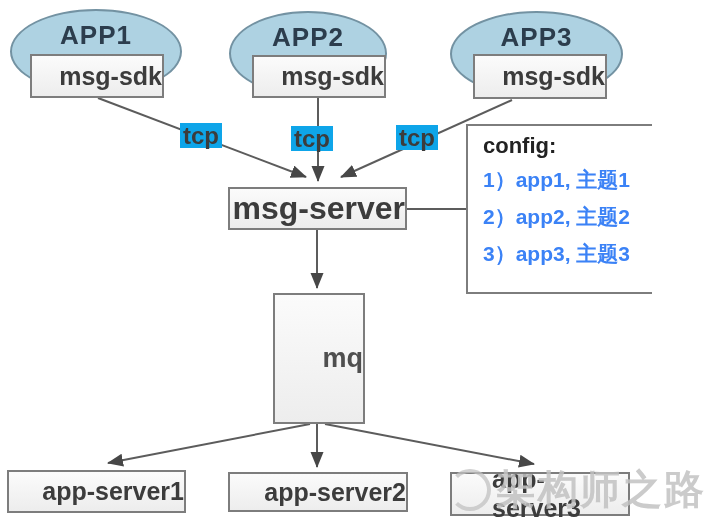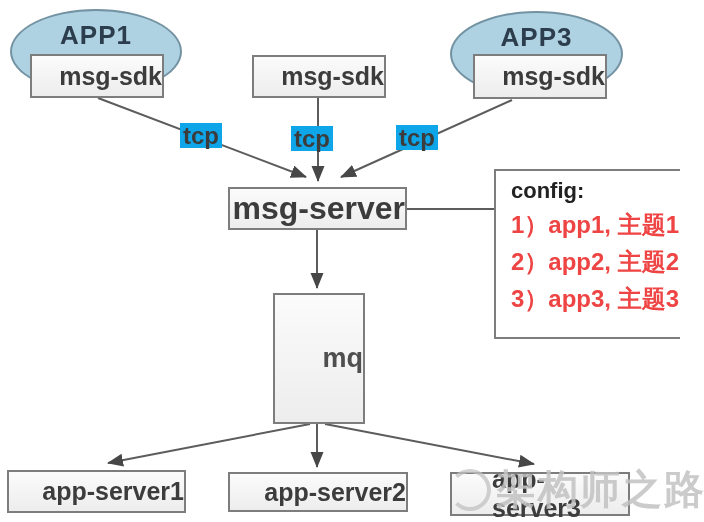--- a/index.html
+++ b/index.html
@@ -24,27 +24,26 @@
     background:linear-gradient(180deg,#fbfbfb 0%,#ededed 100%);
     display:flex;align-items:center;justify-content:flex-end;
     font-size:25px;font-weight:bold;color:var(--text,#3c3c3c);
   }
   .mq-label{font-size:27px;color:#4f4f4f;}
   .tcp{
     position:absolute;font-size:24px;font-weight:bold;color:var(--text,#3c3c3c);
     background:#0ea5e9;padding:0 3px;line-height:1.05;
   }
   .config{
-    position:absolute;left:494px;top:124px;width:186px;height:170px;box-sizing:border-box;
+    position:absolute;left:466px;top:124px;width:186px;height:170px;box-sizing:border-box;
     border:2px solid var(--box_border,#7d7d7d);border-right:none;background:#fff;
     padding:7px 0 0 15px;
-    margin-top:45px;
   }
   .config-title{font-size:22px;font-weight:bold;color:#222;margin-bottom:2px;}
-  .config-line{font-size:24px;font-weight:bold;color:#ef4444;line-height:37px;white-space:nowrap;}
+  .config-line{font-size:21px;font-weight:bold;color:#3b82f6;line-height:37px;white-space:nowrap;}
   .watermark{
     position:absolute;left:449px;top:462px;display:flex;align-items:center;gap:5px;
     color:var(--watermark,#c2c2c2);z-index:6;pointer-events:none;
   }
   .wm-logo{
     width:42px;height:42px;border:4px solid var(--watermark,#c2c2c2);border-radius:50%;
     box-sizing:border-box;opacity:.75;border-left-color:transparent;
   }
   .wm-text{font-size:40px;font-weight:bold;letter-spacing:2px;opacity:.85;white-space:nowrap;}
   .z1{z-index:1}.z2{z-index:2}.z3{z-index:3}
@@ -67,20 +66,23 @@
       <line x1="317" y1="230" x2="317" y2="288" marker-end="url(#arrow)"></line>
       <line x1="407" y1="209" x2="494" y2="209"></line>
       <line x1="310" y1="424" x2="108" y2="463" marker-end="url(#arrow)"></line>
       <line x1="317" y1="424" x2="317" y2="467" marker-end="url(#arrow)"></line>
       <line x1="325" y1="424" x2="534" y2="464" marker-end="url(#arrow)"></line>
     </g>
   </svg>
 
   <div class="ellipse z1" style="left:10px;top:9px;width:172px;height:85px;">
     <span class="app-label">APP1</span>
+  </div>
+  <div class="ellipse z1" style="left:229px;top:11px;width:158px;height:85px;">
+    <span class="app-label">APP2</span>
   </div>
   <div class="ellipse z1" style="left:450px;top:11px;width:173px;height:86px;">
     <span class="app-label">APP3</span>
   </div>
 
   <div class="box z2" style="left:30px;top:54px;width:134px;height:44px;">
     <span>msg-sdk</span>
   </div>
   <div class="box z2" style="left:252px;top:55px;width:134px;height:43px;">
     <span>msg-sdk</span>

